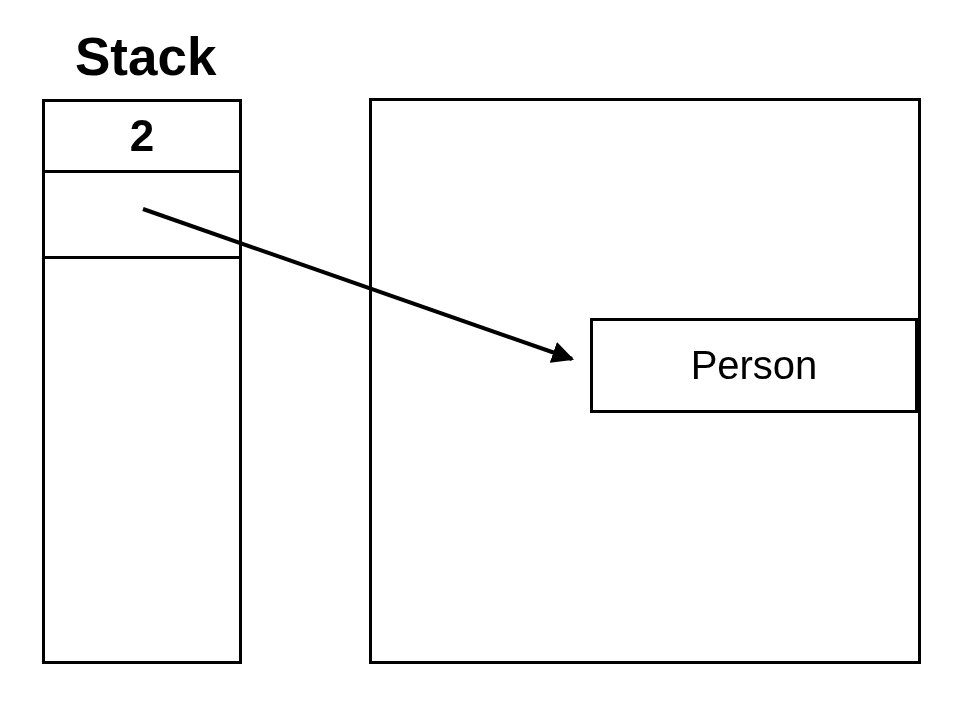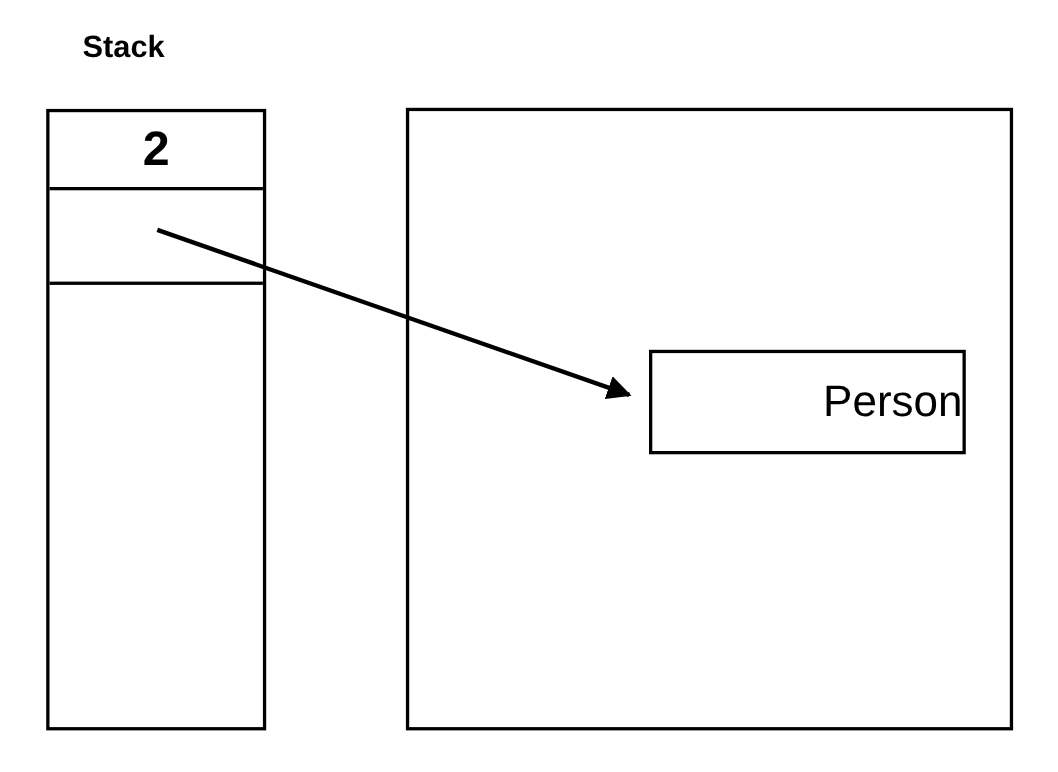--- a/index.html
+++ b/index.html
@@ -17,21 +17,21 @@
   }
   .canvas {
     position: absolute;
     left: 0; top: 0;
     width: 962px;
     height: 702px;
   }
   .title {
     position: absolute;
     font-weight: bold;
-    font-size: 28px;
+    font-size: 53px;
     line-height: 1.1;
     white-space: nowrap;
   }
   #stack-title { left: 75px; top: 28px; }
   #heap-title  { left: 381px; top: 28px; }
   .rect {
     position: absolute;
     border: 3px solid #000000;
     box-sizing: border-box;
     background: #ffffff;
@@ -55,24 +55,24 @@
   }
   #stack-cell-2 {
     height: 86px;
   }
   #heap-rect {
     left: 369px; top: 98px;
     width: 552px; height: 566px;
   }
   #person-box {
     left: 590px; top: 318px;
-    width: 288px; height: 95px;
+    width: 328px; height: 95px;
     display: flex;
     align-items: center;
-    justify-content: flex-end;
+    justify-content: center;
     font-size: 40px;
     font-weight: normal;
   }
   #arrow-svg {
     position: absolute;
     left: 0; top: 0;
     pointer-events: none;
   }
 </style>
 </head>

